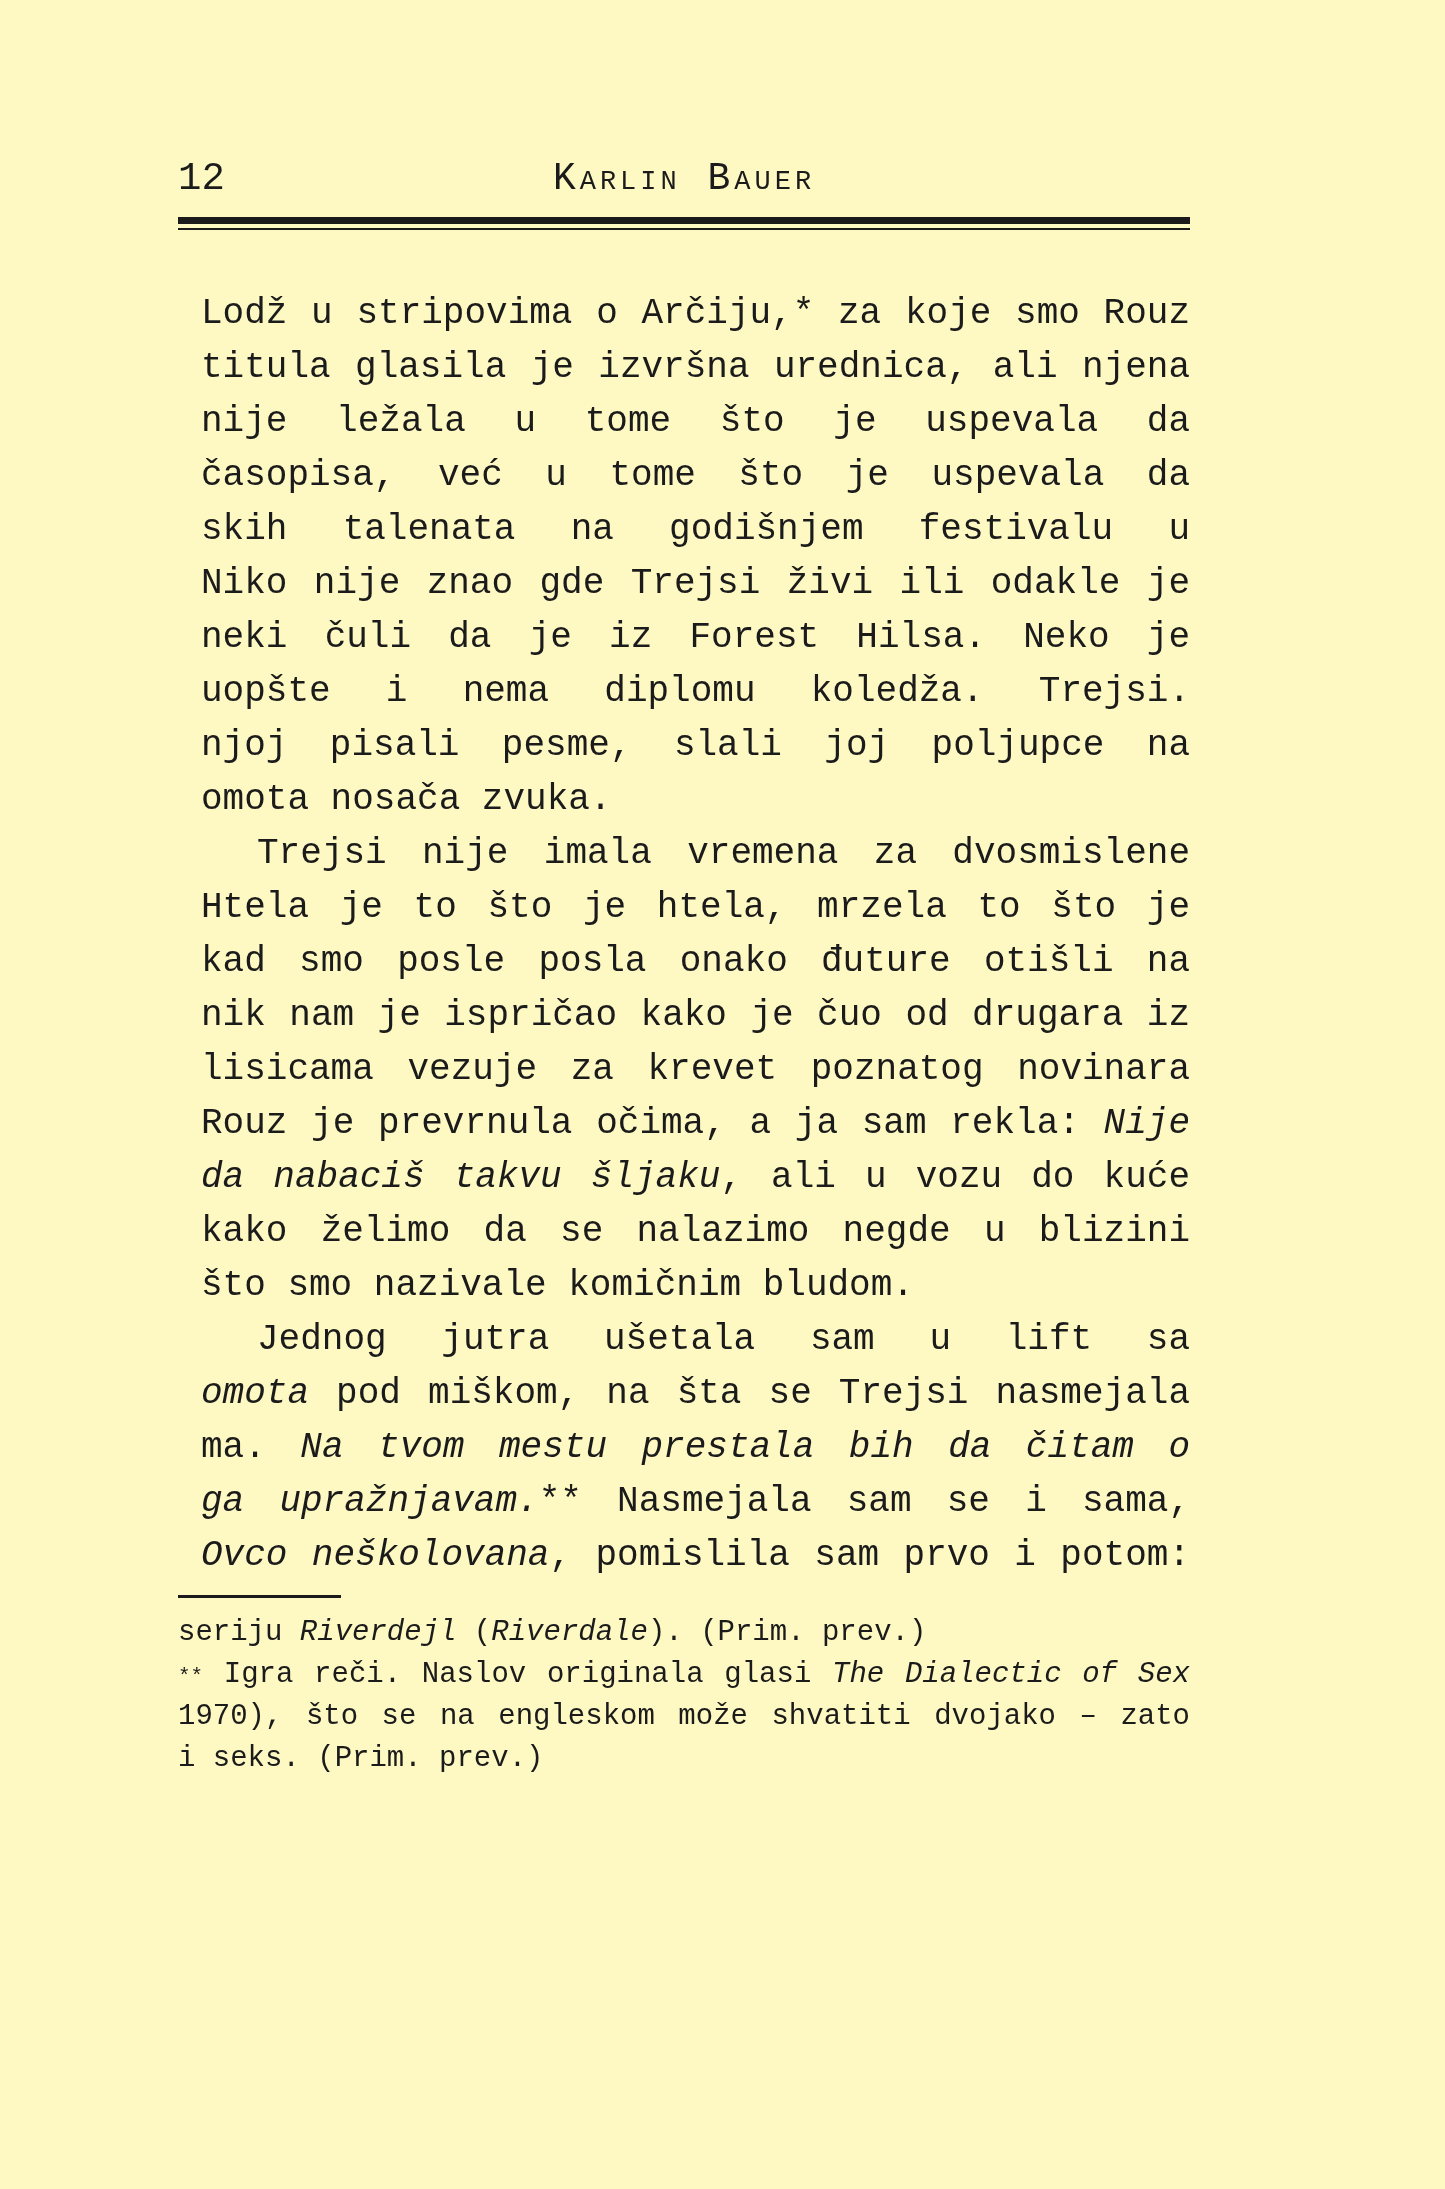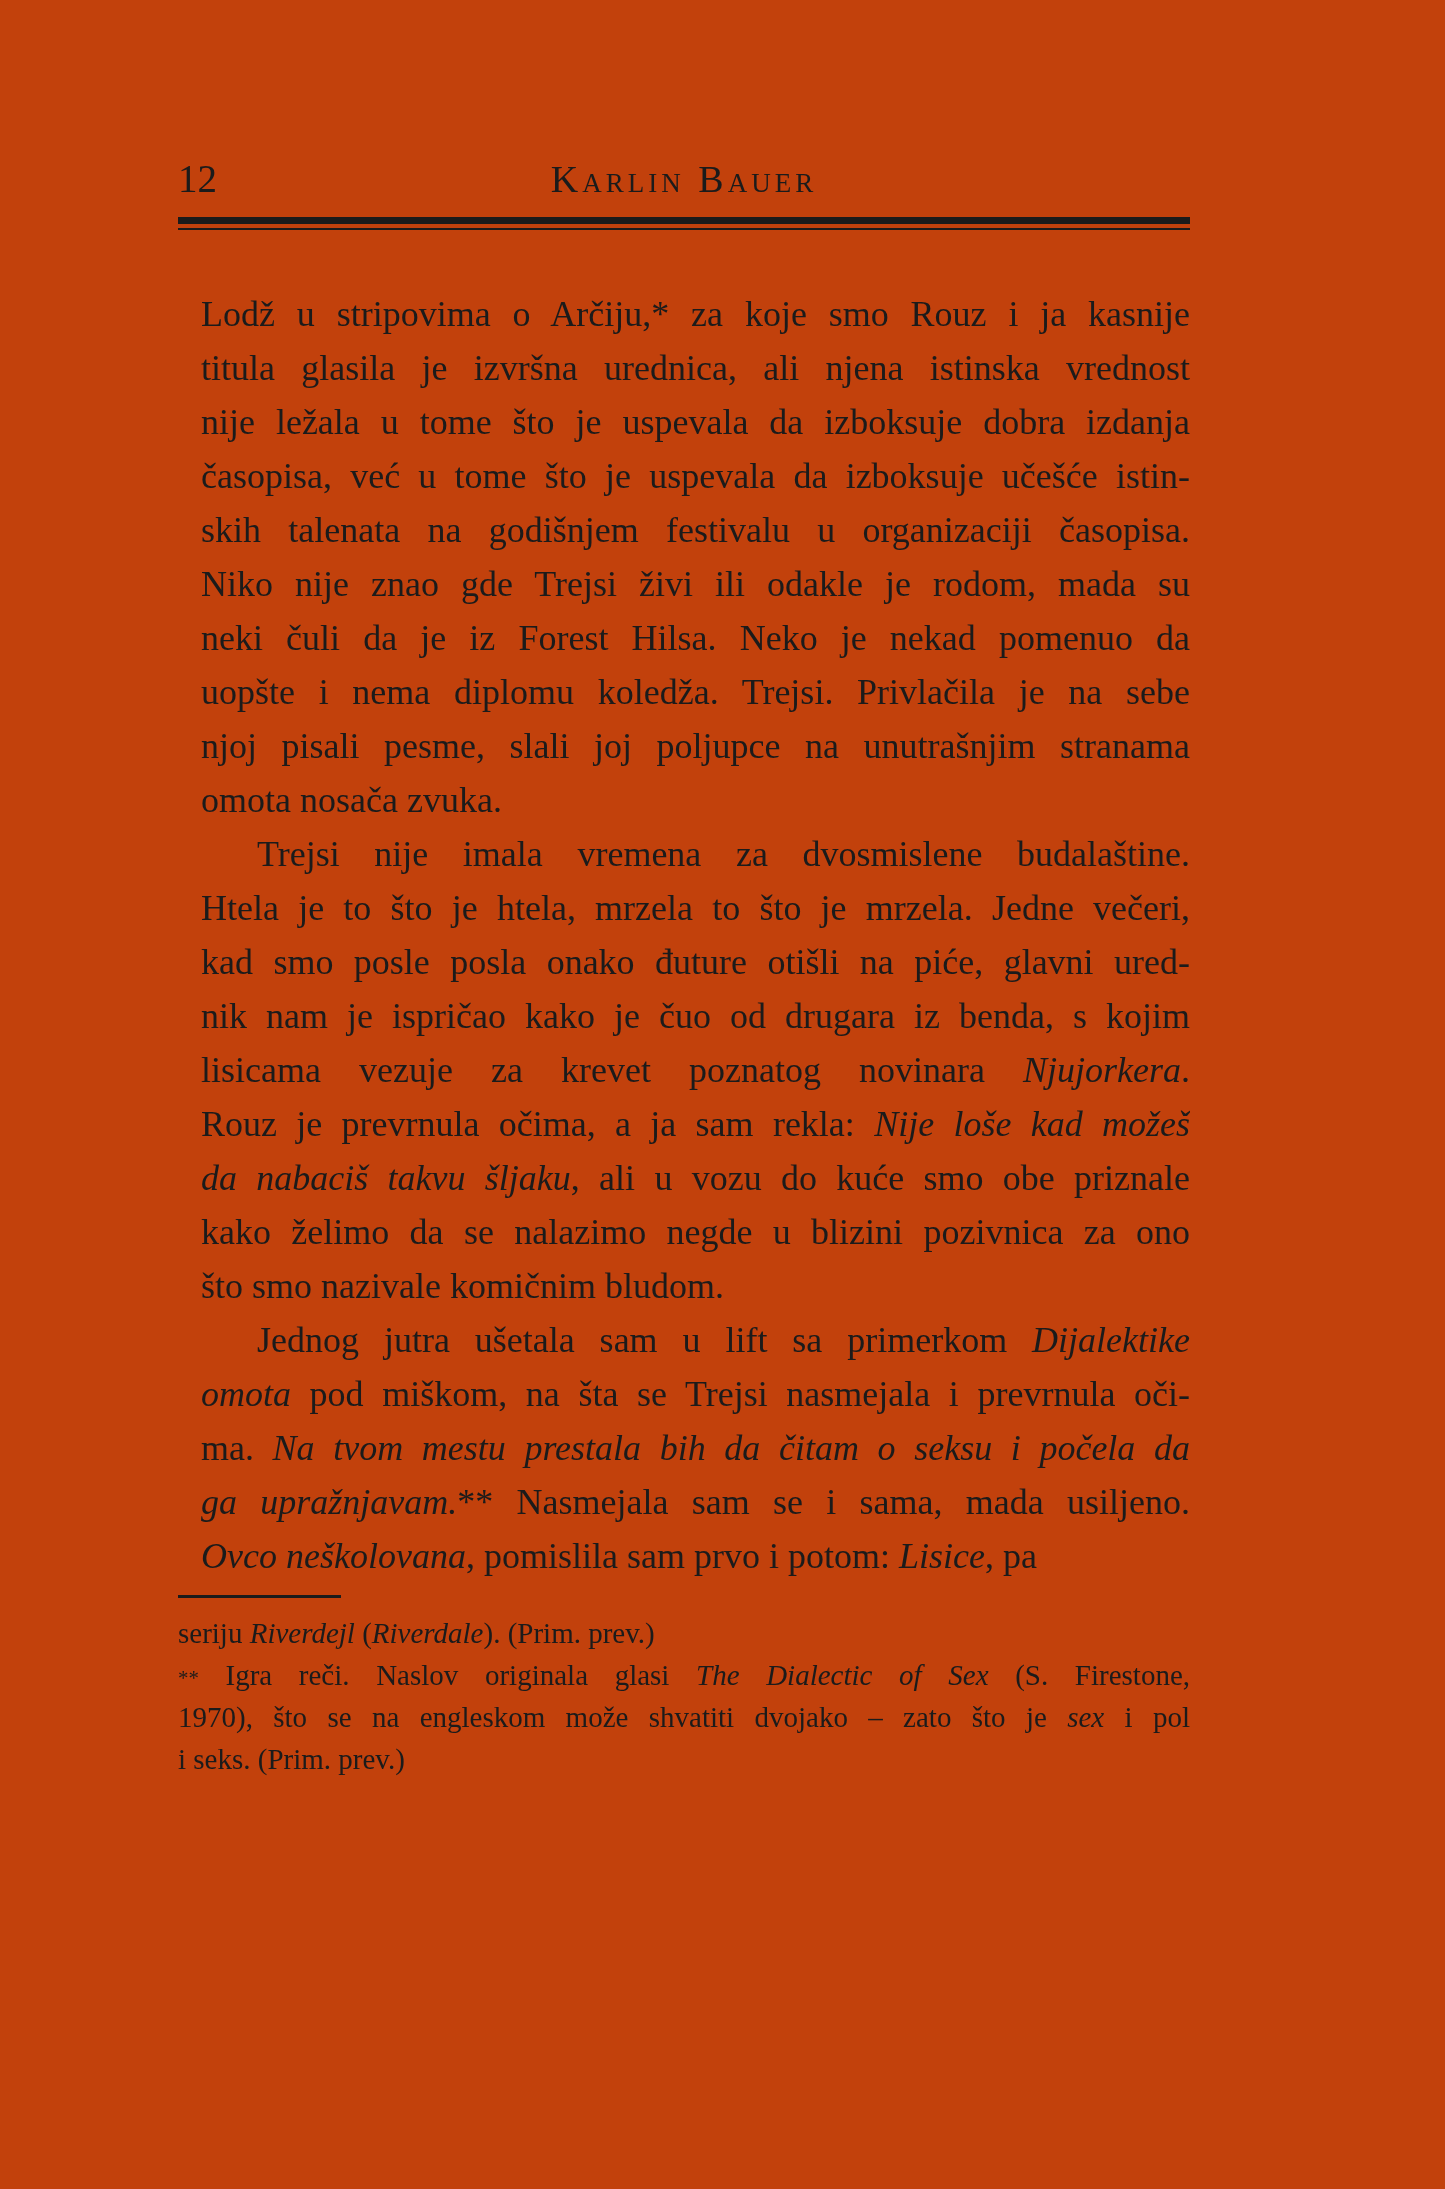--- a/index.html
+++ b/index.html
@@ -2,23 +2,23 @@
 <html lang="sr"><head>
 <meta charset="utf-8">
 <style>
   html, body { margin: 0; padding: 0; }
   body { background: #e9e9e9; }
   .page {
     position: relative;
     width: 1445px;
     height: 2189px;
     margin: 0 auto;
-    background: #c2410c;
+    background: #fef9c3;
     color: #1b1b1b;
-    font-family: Liberation Serif, serif;
+    font-family: Liberation Mono, monospace;
     box-sizing: border-box;
     padding: 156px 255px 0 178px;
     overflow: hidden;
   }
   
   .header {
     position: relative;
     height: 46px;
     line-height: 46px;
   }

